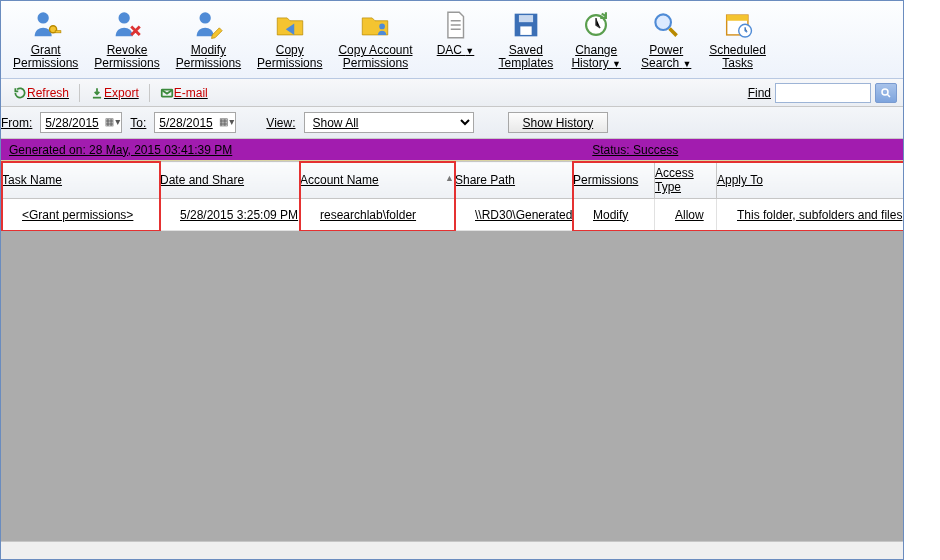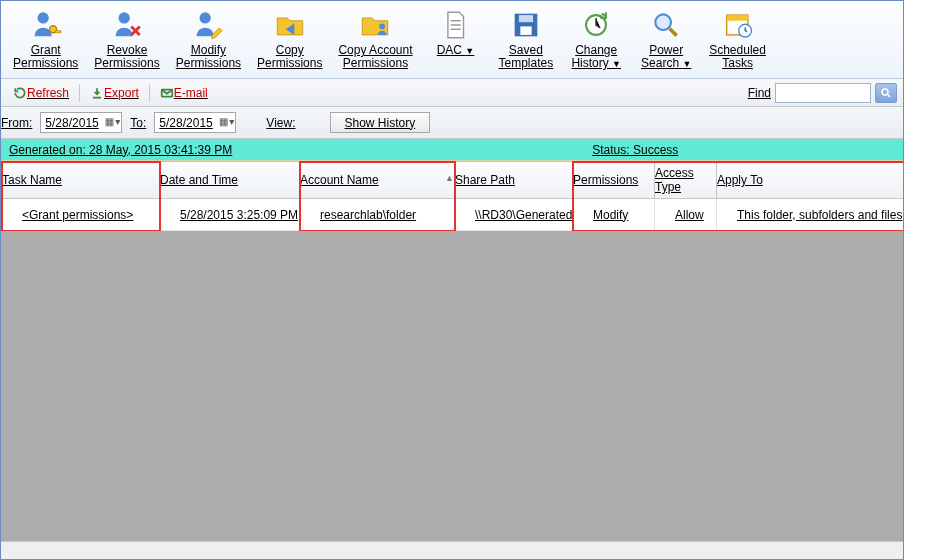--- a/index.html
+++ b/index.html
@@ -100,21 +100,21 @@
   .dp-icons span { font-size: 10px; color:#555; line-height:16px;}
   .view-select { width: 170px; padding-right:4px;}
   .hist-btn { padding: 1px 14px; cursor: pointer; background: linear-gradient(#fdfdfd,#e8e8e8); }
 
   
   .status-strip {
     height: 22px;
     display: flex;
     align-items: center;
     padding: 0 8px;
-    background: #5eead4;
+    background: #a21caf;
     border-bottom: 1px solid #d9d4a3;
     gap: 40px;
   }
   .status-strip .status { margin-left: 320px; }
 
   
   .grid-wrap {
     flex: 1 1 auto;
     display: flex;
     flex-direction: column;
@@ -332,20 +332,23 @@
     <span>To:</span>
     <span class="date-wrap">
       <input class="date-input" style="width: 82px;" value="5/28/2015">
       <span class="dp-icons">
           <span>▦</span>
           <span>▾</span>
         </span>
     </span>
     <span style="width:14px"></span>
     <span>View:</span>
+    <select class="view-select">
+      <option>Show All</option>
+    </select>
     <span style="width:18px"></span>
     <button class="hist-btn">Show History</button>
   </div>
 
   <div class="status-strip">
     <span>Generated on: 28 May, 2015 03:41:39 PM</span>
     <span class="status">Status: Success</span>
   </div>
 
   <div class="grid-wrap">
@@ -356,21 +359,21 @@
             <col class="col-date">
             <col class="col-acct">
           <col class="col-share">
             <col class="col-perm">
             <col class="col-acc">
             <col class="col-apply">
         </colgroup>
         <thead>
           <tr>
             <th id="h-task"><span>Task Name</span></th>
-            <th><span>Date and Time</span></th>
+            <th><span>Date and Share</span></th>
             <th id="h-acct"><span>Account Name</span><span class="sort">▲</span></th>
             <th><span>Share Path</span></th>
             <th id="h-perm"><span>Permissions</span></th>
             <th id="h-acc"><span style="white-space:pre-line">Access
 Type</span></th>
             <th id="h-apply"><span>Apply To</span></th>
           </tr>
         </thead>
         <tbody>
           <tr>

